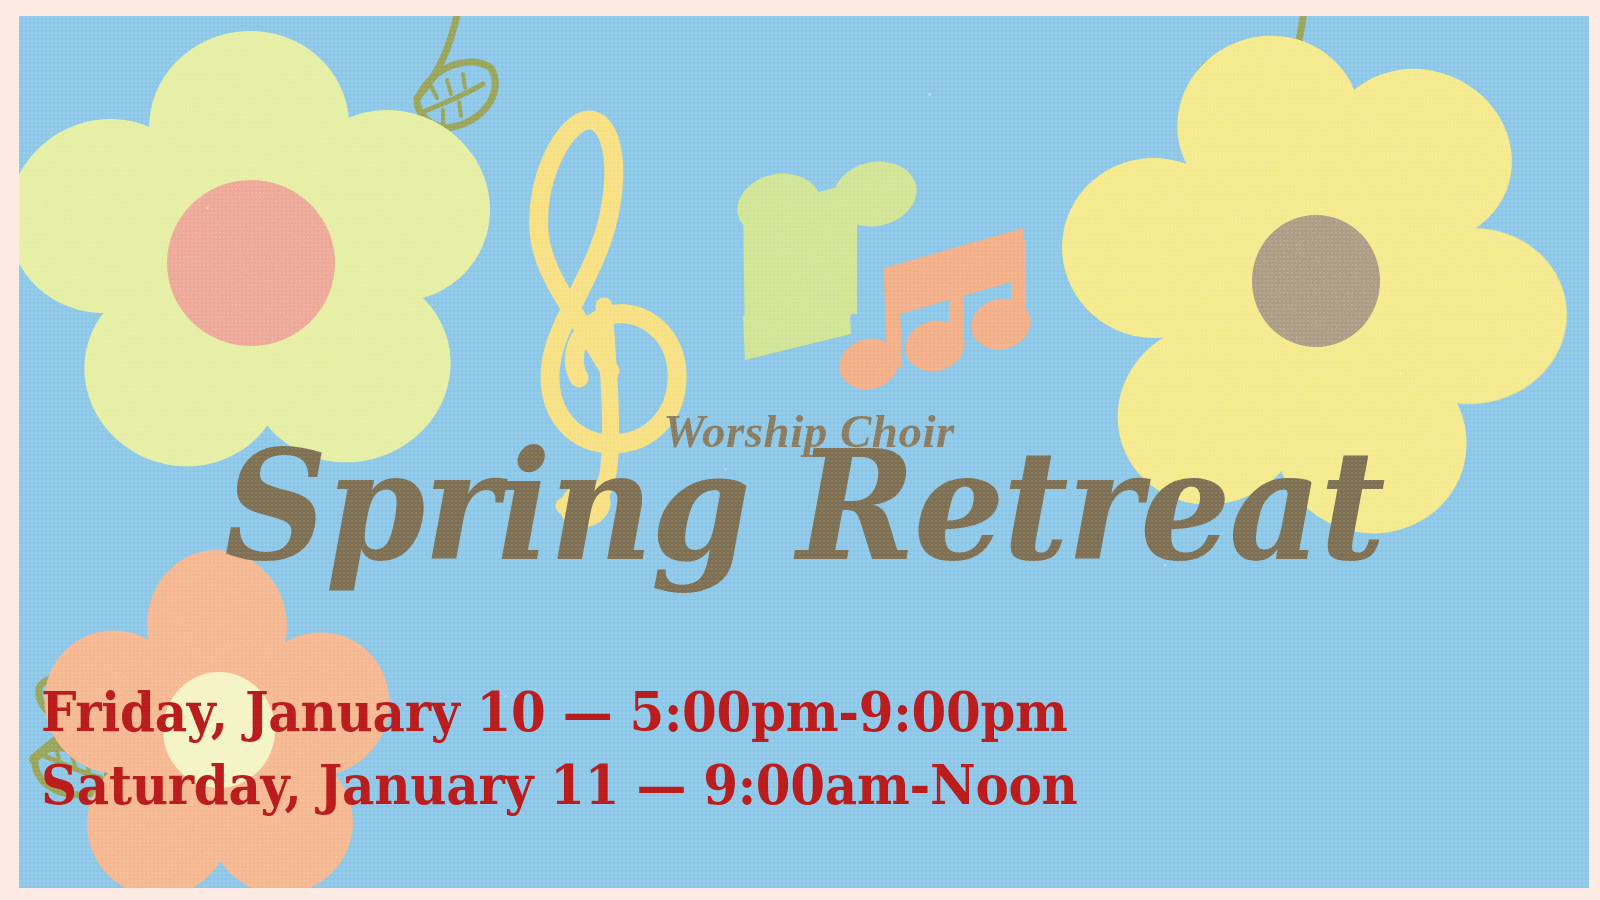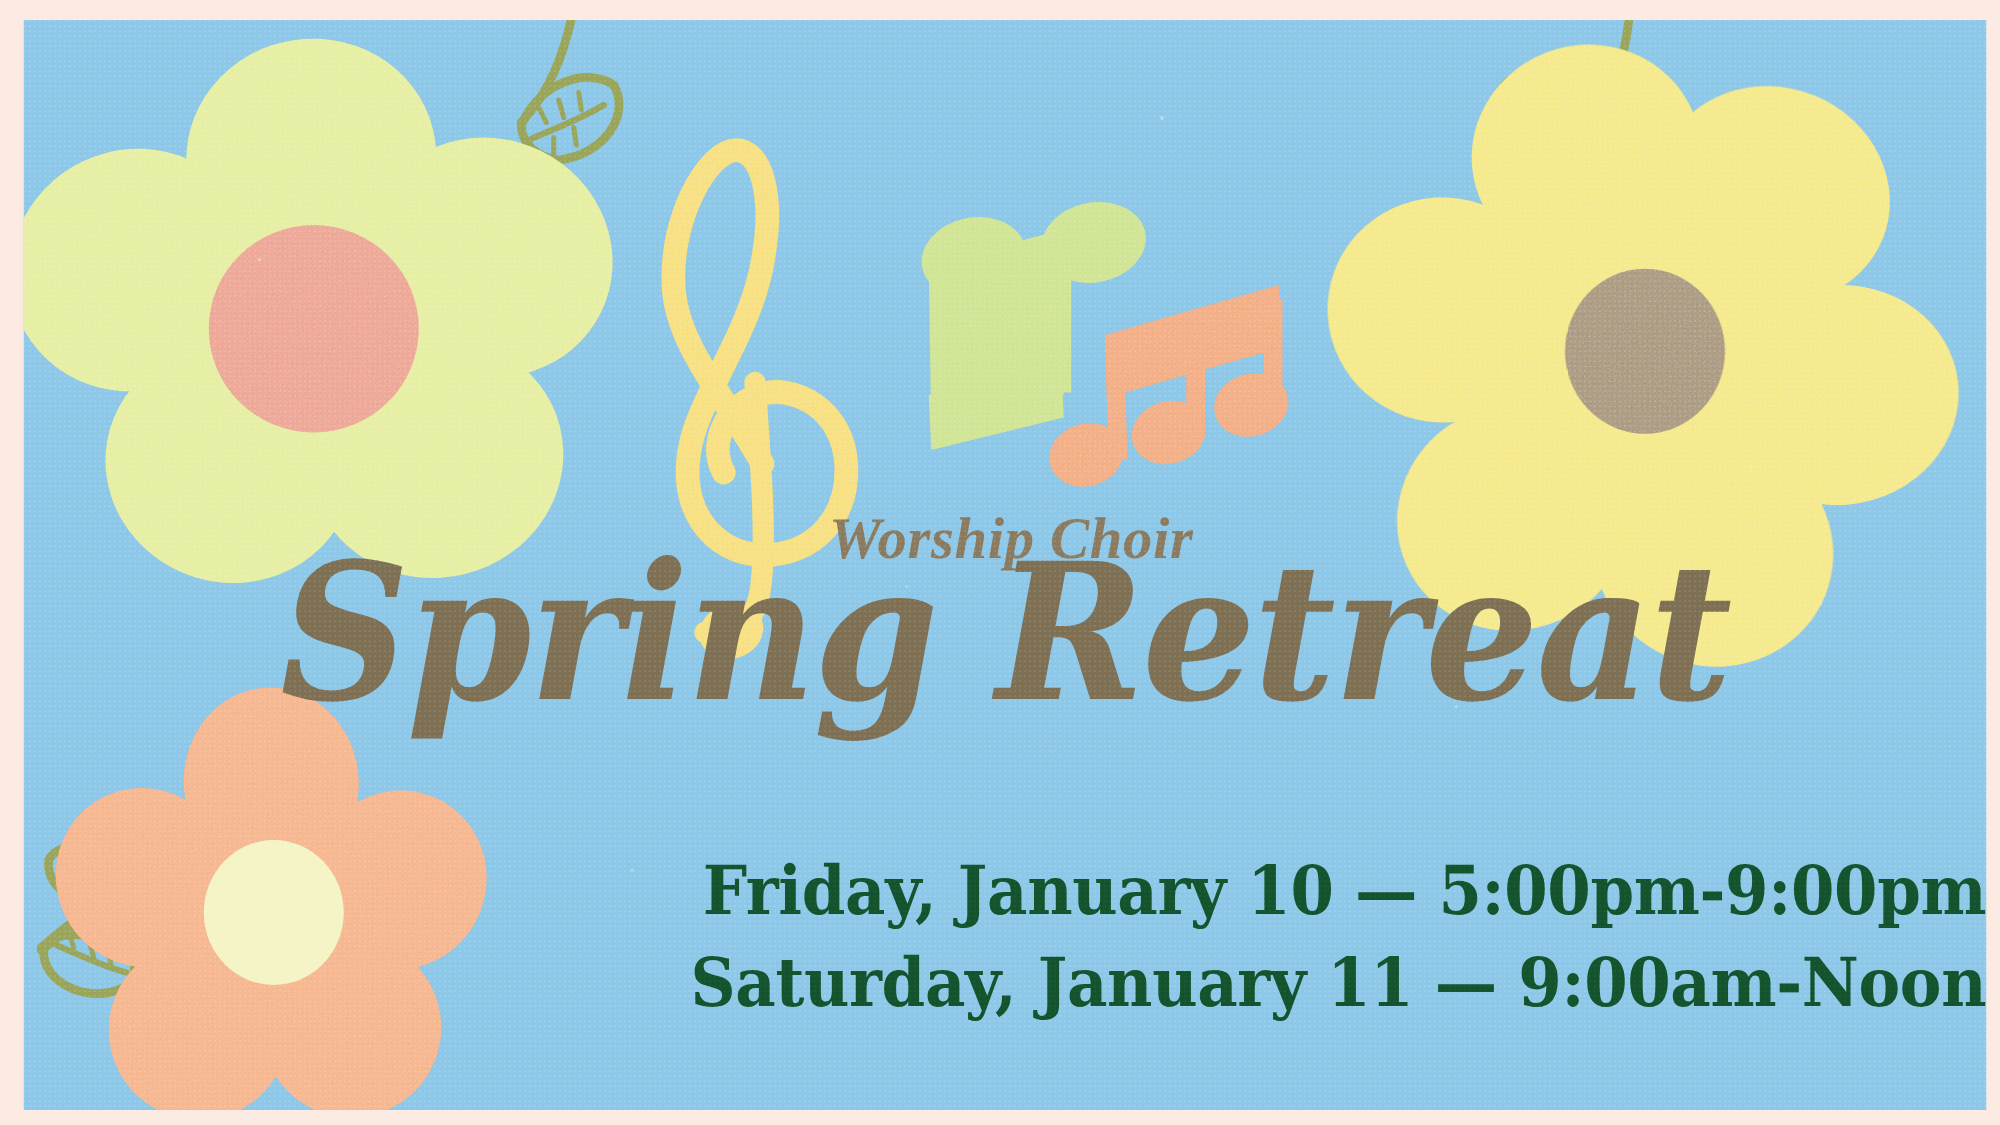--- a/index.html
+++ b/index.html
@@ -90,22 +90,22 @@
     color: #7E7055;
     letter-spacing: -2px;
     margin: -16px 0 0 0;
     white-space: nowrap;
     transform: scaleY(1.06);
   }
   #dates-block {
     position: absolute;
     left: 0; right: 0;
     top: 660px;
-    text-align: right;
-    color: #14532d;
+    text-align: left;
+    color: #b91c1c;
     padding-left: 22px;
   }
   .date-line {
     font-family: "DejaVu Serif", serif;
     font-weight: 700;
     font-size: 50px;
     line-height: 1.46;
     letter-spacing: -0.3px;
     white-space: nowrap;
     transform: scaleY(1.08);

